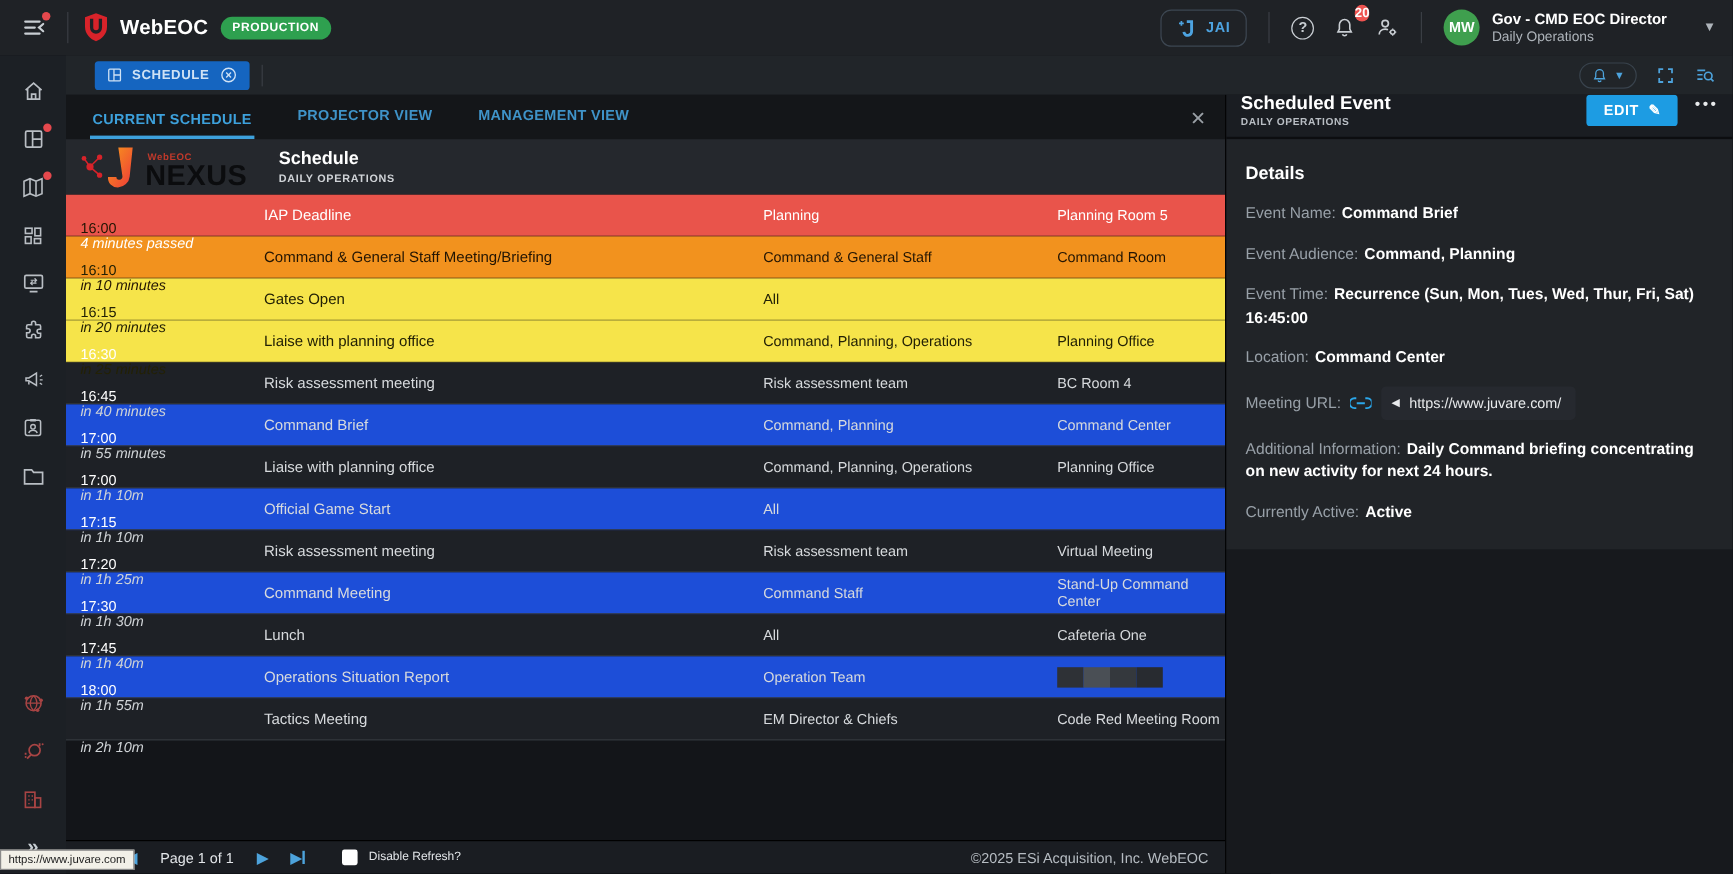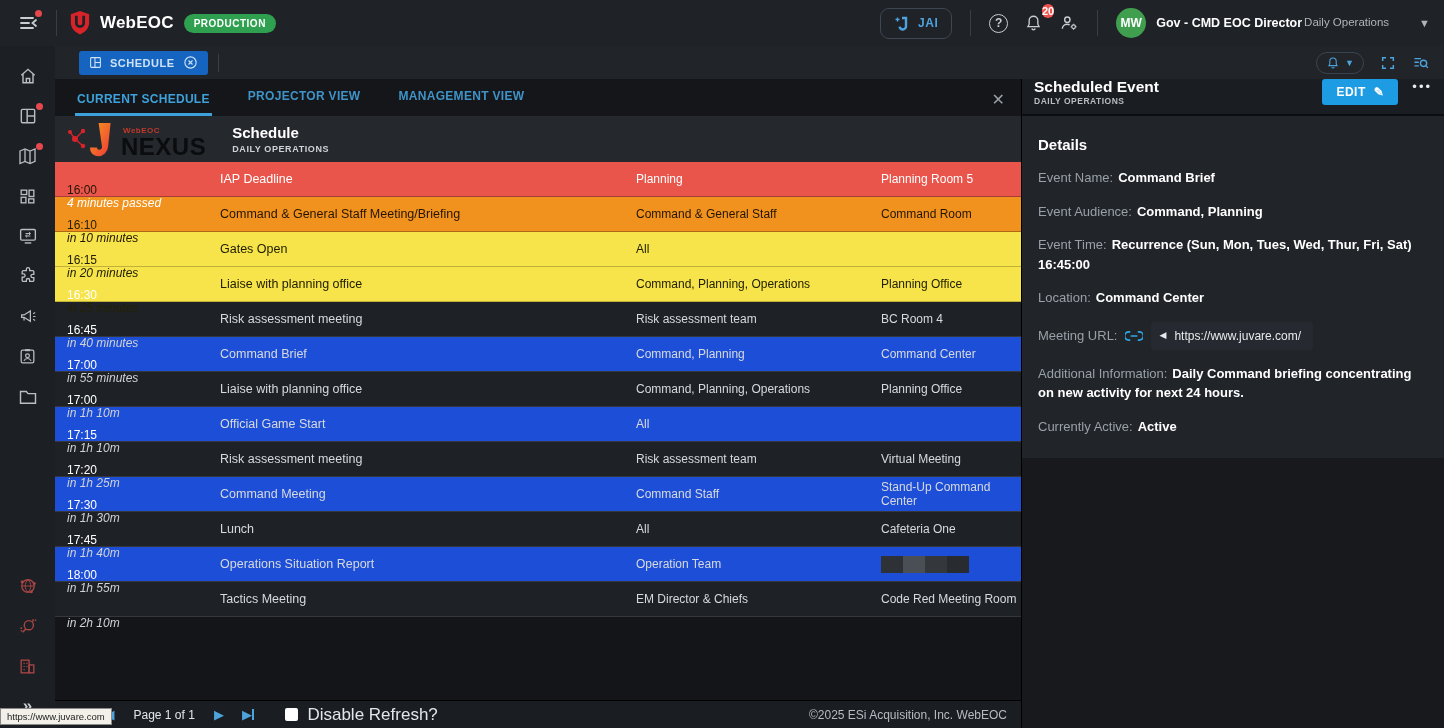--- a/index.html
+++ b/index.html
@@ -15,21 +15,21 @@
   .brand-logo { width:22px; height:26px; margin-right:9px; }
   .brand-name { font-size:17px; font-weight:bold; color:#fff; letter-spacing:.2px; }
   .env-badge { margin-left:10px; background:#2ea04f; color:#fff; font-size:10px; font-weight:bold; letter-spacing:.5px; padding:4px 10px; border-radius:10px; }
   .tb-right { margin-left:auto; display:flex; align-items:center; gap:16px; }
   .jai-btn { display:flex; align-items:center; gap:7px; border:1px solid #3d4752; border-radius:9px; padding:6px 13px; cursor:pointer; }
   .jai-btn .jai-label { color:#4da3e0; font-size:12px; font-weight:bold; letter-spacing:.5px; }
   .tb-icon { color:#c9ced3; cursor:pointer; position:relative; }
   .help-circle { width:19px; height:19px; border:1.6px solid #c9ced3; border-radius:50%; display:flex; align-items:center; justify-content:center; font-size:12px; font-weight:bold; }
   .notif-badge { position:absolute; top:-9px; right:-11px; background:#ef5350; color:#fff; font-size:11px; font-weight:bold; padding:1px 0; border-radius:6px; }
   .avatar { width:30px; height:30px; border-radius:50%; background:#3f9f4e; color:#fff; font-size:12px; font-weight:bold; display:flex; align-items:center; justify-content:center; }
-  .user-block { display:flex; flex-direction:row; gap:2px; margin-left:-6px; }
+  .user-block { display:flex; flex-direction:column; gap:2px; margin-left:-6px; }
   .user-name { font-size:12.5px; font-weight:bold; color:#fff; }
   .user-role { font-size:11.5px; color:#aeb4ba; }
   .caret { color:#aeb4ba; font-size:11px; margin-left:14px; cursor:pointer; }
 
   
   .main { display:flex; height:682px; }
   .sidebar { width:55px; background:#1c2025; display:flex; flex-direction:column; align-items:center; padding-top:10px; }
   .sb-item { position:relative; width:40px; height:40px; display:flex; align-items:center; justify-content:center; color:#b9bec4; cursor:pointer; }
   .sb-item.red { color:#a84444; }
   .sb-item .dot { position:absolute; top:7px; right:5px; width:7px; height:7px; border-radius:50%; background:#e5484d; }
@@ -108,21 +108,21 @@
   .panel-filler { flex:1; background:#17191d; }
 
   
   .footer { height:28px; background:#1a1d22; border-top:1px solid #000; display:flex; align-items:center; padding:0 14px 0 10px; }
   .pg-icon { color:#4da3dc; display:flex; align-items:center; cursor:pointer; margin:0 9px; }
   .pg-icon .tri { font-size:13px; line-height:1; }
   .pg-icon .bar { width:2.5px; height:11px; background:#4da3dc; }
   .pg-label { color:#e3e6e9; font-size:12px; margin:0 10px; }
   .refresh-wrap { display:flex; align-items:center; gap:9px; margin-left:22px; cursor:pointer; }
   .checkbox { width:13px; height:13px; background:#fff; border-radius:2px; }
-  .refresh-label { color:#e3e6e9; font-size:17px; }
+  .refresh-label { color:#e3e6e9; font-size:10px; }
   .copyright { margin-left:auto; color:#b6bcc2; font-size:12px; }
 
   
   .status-url { position:absolute; left:0; bottom:3px; background:#f2f0e8; border:1px solid #8a8a8a; color:#222;
                 font-size:9.5px; padding:2px 6px; z-index:20; }
 </style>
 </head>
 <body>
 
 <div class="topbar">

